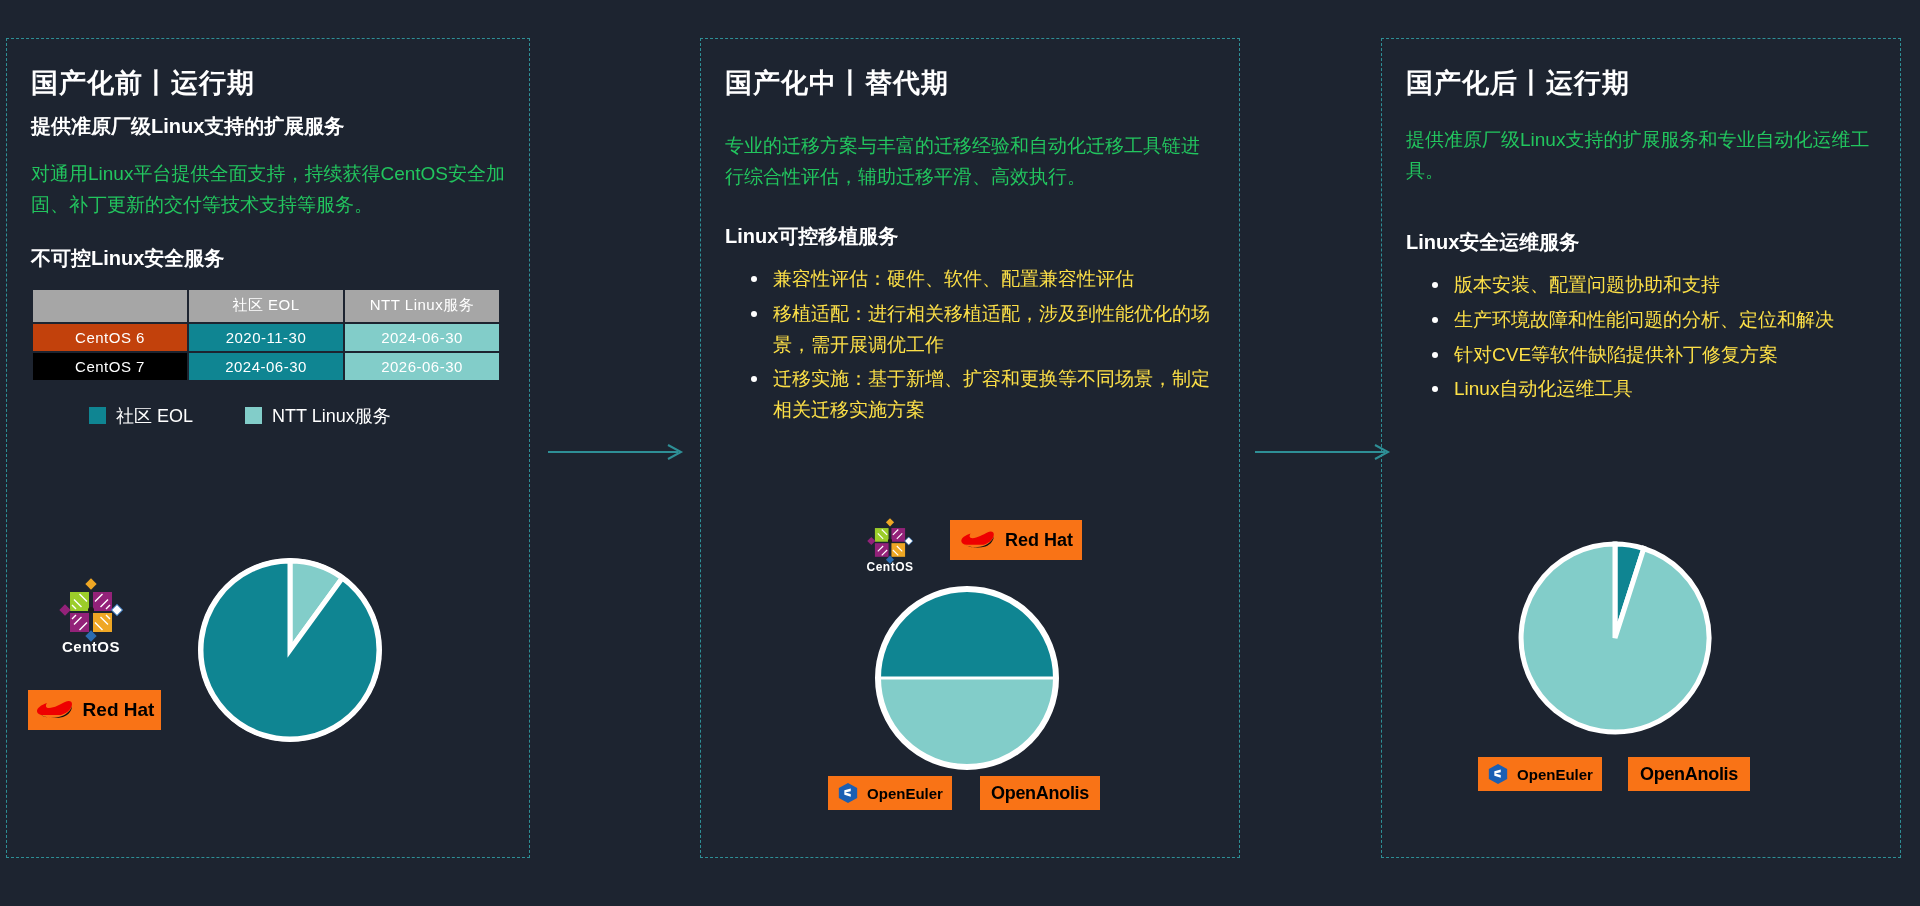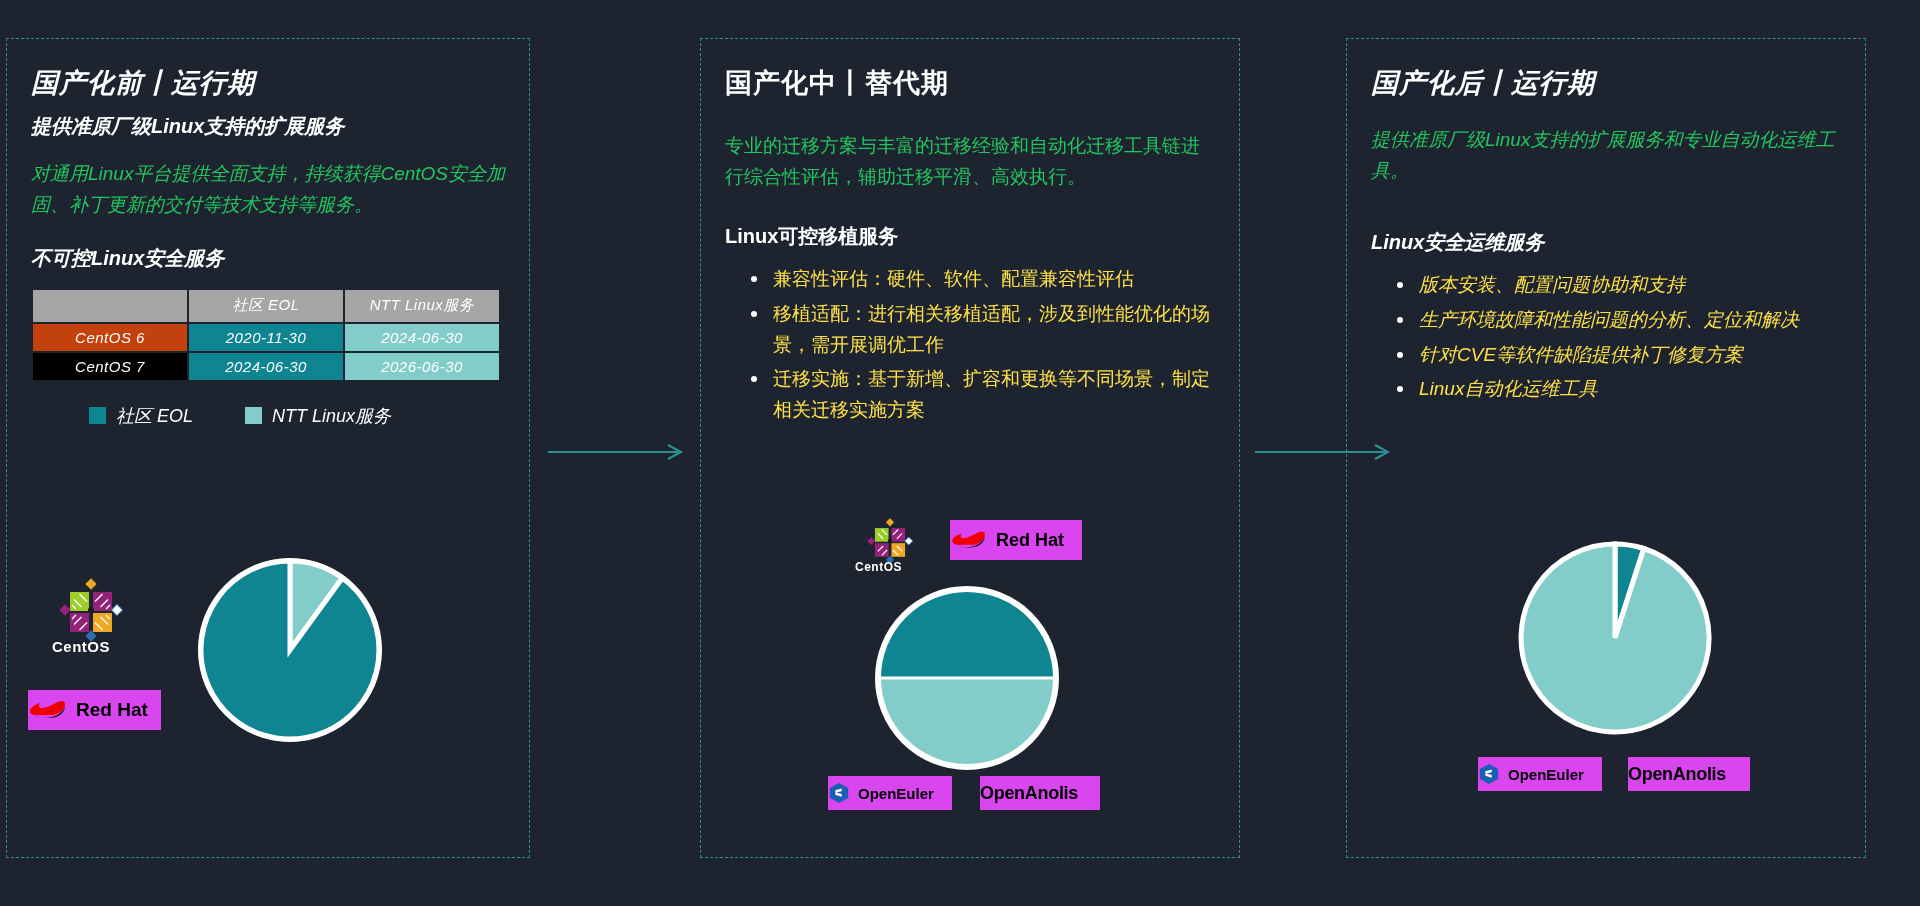--- a/index.html
+++ b/index.html
@@ -14,23 +14,23 @@
   .stage{position:relative;width:1920px;height:906px;}
 
   
   .panel{
     position:absolute;
     top:38px;
     height:820px;
     border:1px dashed #2e8f96;
     box-sizing:border-box;
   }
-  #panel-0{left:6px;width:524px;font-style:italic;}
+  #panel-0{left:6px;width:524px;}
   #panel-1{left:700px;width:540px;}
-  #panel-2{left:1346px;width:520px;font-style:italic;}
+  #panel-2{left:1381px;width:520px;}
 
   .pad{padding:26px 24px 0 24px;}
 
   .p-title{
     font-size:27px;
     font-weight:bold;
     letter-spacing:1px;
     margin:0 0 4px 0;
     line-height:1.35;
     color:#ffffff;
@@ -107,29 +107,29 @@
     padding-left:58px;
     align-items:center;
   }
   .legend .item{display:flex;align-items:center;gap:10px;font-size:18px;color:#ffffff;}
   .legend .sw{width:17px;height:17px;display:inline-block;}
 
   
   .abs{position:absolute;}
 
   .logo-box{
-    background:#d946ef;
-    display:flex;align-items:center;justify-content:flex-start;
+    background:#f97316;
+    display:flex;align-items:center;justify-content:center;
     gap:8px;
   }
   .logo-txt{font-weight:bold;color:#000000;font-family:"Liberation Sans","DejaVu Sans",sans-serif;}
 
   .centos-label{
     font-size:15px;font-weight:bold;color:#ffffff;
-    margin-top:-4px;letter-spacing:0.5px;
+    text-align:center;margin-top:-4px;letter-spacing:0.5px;
   }
 
   .arrow{position:absolute;}
 </style>
 </head>
 <body>
 
 <div class="stage">
 
   <div class="panel" id="panel-0">

